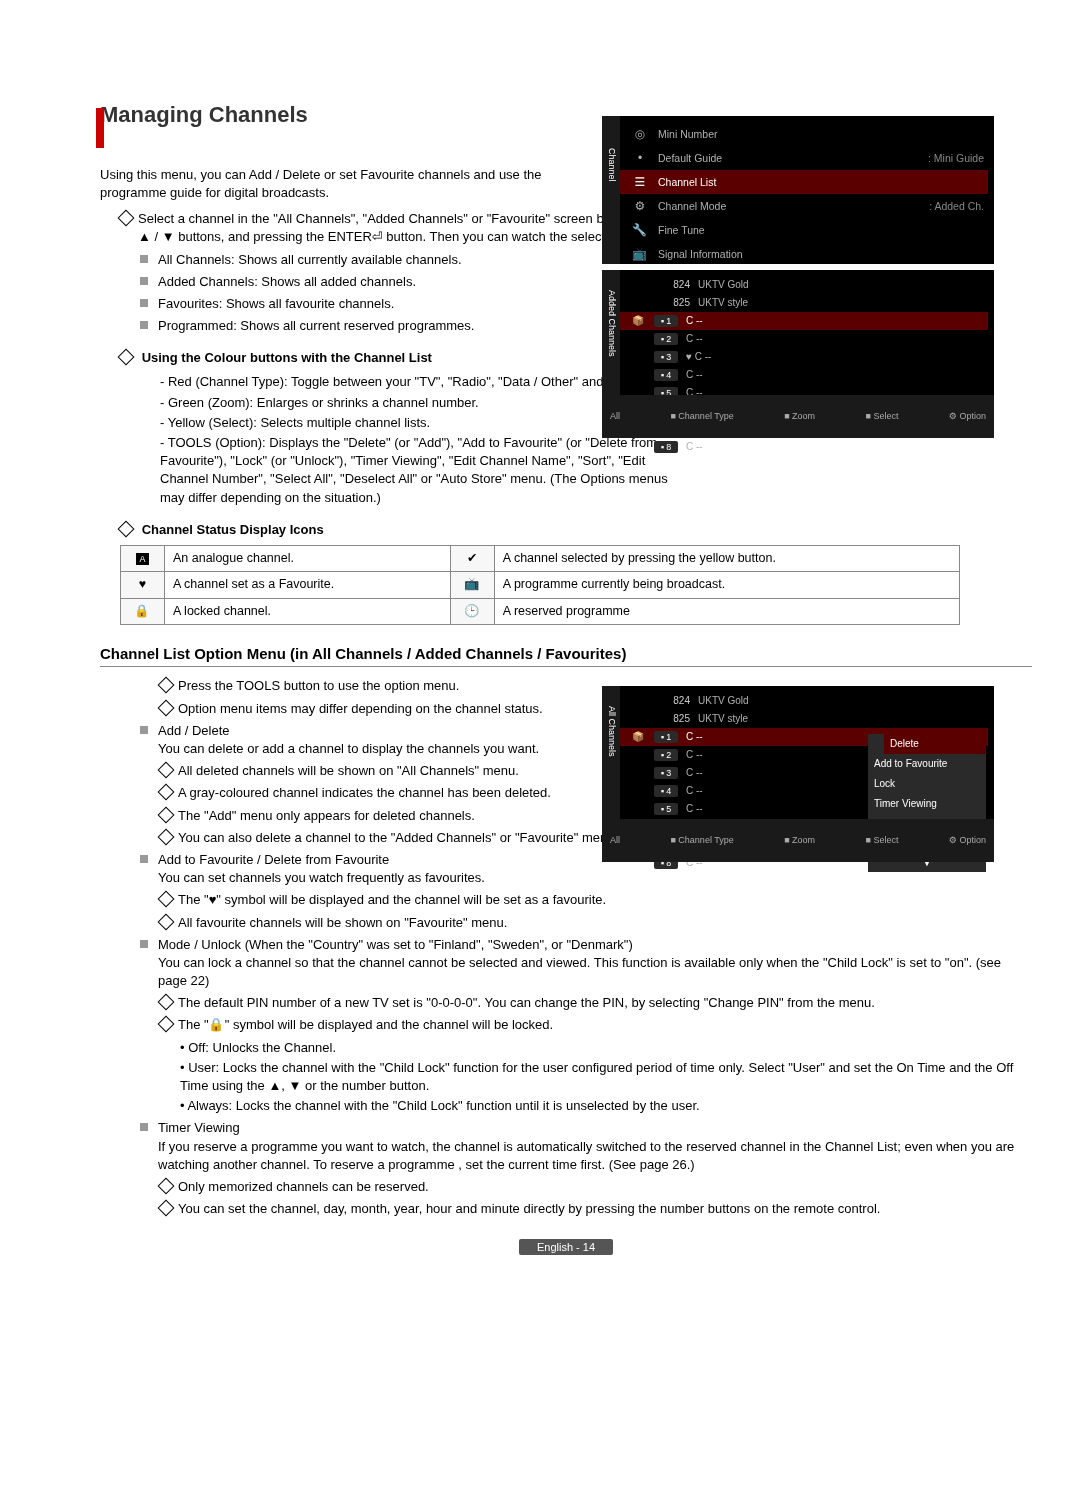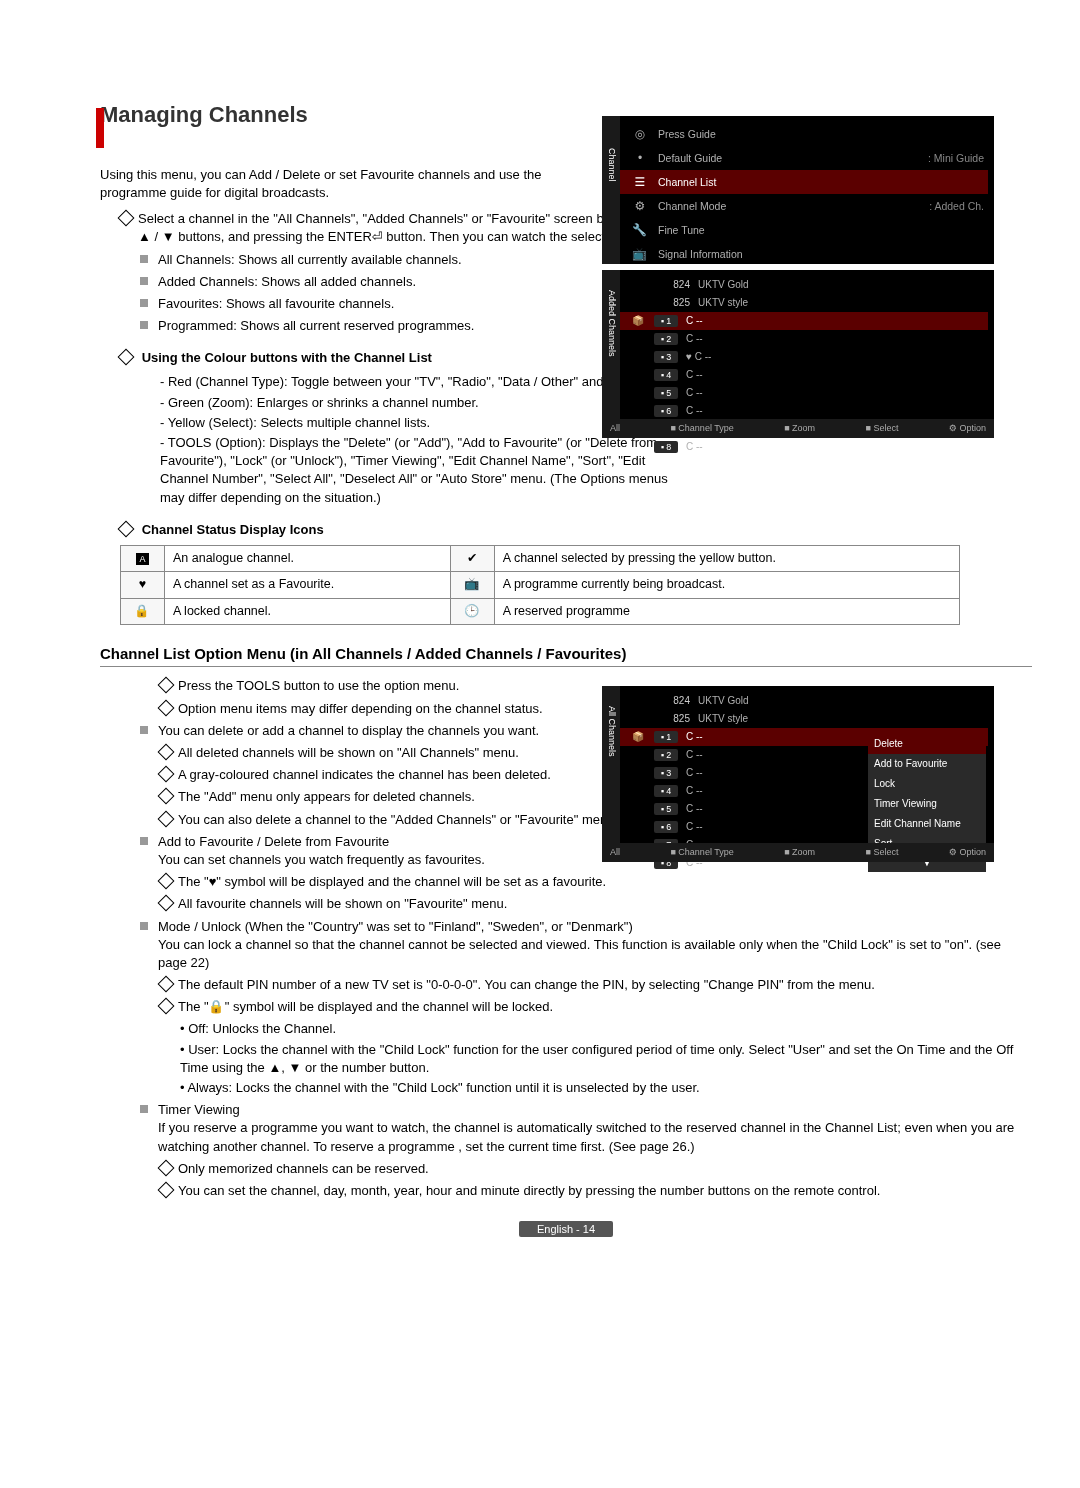--- a/index.html
+++ b/index.html
@@ -23,27 +23,27 @@
   .tv-side-label { position:absolute; left:2px; top:32px; width:14px; font-size:9px; color:#fff; writing-mode: vertical-rl; text-align:center; }
   .tv-tab { position:absolute; left:0; top:0; width:18px; height:100%; background:#1a1a1a; }
   .menu-row { display:flex; align-items:center; padding: 4px 4px 4px 24px; gap:10px; }
   .menu-row.hl { background:#5b0000; color:#fff; }
   .menu-ico { width:16px; height:16px; display:inline-flex; align-items:center; justify-content:center; font-size:12px; }
   .ch-list { margin-top:6px; position:relative; }
   .ch-row { display:flex; align-items:center; padding:2px 4px 2px 24px; gap:8px; font-size:10px; }
   .ch-row.hl { background:#5b0000; color:#fff; }
   .ch-num-box { background:#2a2a2a; color:#fff; padding:0 4px; font-size:9px; min-width:24px; text-align:center; border-radius:2px; }
   .footer-strip { background:#1a1a1a; color:#aaa; font-size:9px; padding:3px 6px; display:flex; justify-content:space-between; }
-  .footer-strip span { margin:0 2px; }
+  .footer-strip span { margin:12px 2px; }
   .status-table { border-collapse: collapse; width: 100%; margin: 6px 0 0 20px; max-width: 840px; }
   .status-table td { border: 1px solid #888; padding: 4px 8px; font-size: 12.5px; vertical-align:middle; }
   .status-table .icon-cell { width: 44px; text-align:center; background:#f7f7f7; }
   .fig2 { position:absolute; right:86px; top:680px; width:392px; }
   .opt-popup { position:absolute; right:8px; top:48px; width:118px; background:#2a2a2a; color:#fff; font-size:10px; }
-  .opt-popup .opt-title { background:#5b0000; padding:3px 6px; }
+  .opt-popup .opt-title { background:#5b0000; padding:3px 6px;margin-left:16px; }
   .opt-popup .opt-item { padding:3px 6px; }
   .opt-popup .opt-arrow { text-align:center; padding:2px; }
   .sq-row { display:flex; align-items:flex-start; margin:4px 0 4px 40px; }
   .sq-row .ico { width:18px; flex-shrink:0; }
   .page-num { text-align:center; margin-top:20px; }
   .page-num span { background:#555; color:#fff; font-size:11px; padding:2px 18px; border-radius:2px; }
   .text-col { max-width: 560px; }
 </style>
 </head>
 <body>
@@ -126,20 +126,21 @@
       </div>
       <div class="note-row indent2">
         <span class="ico"><span class="dia"></span></span>
         <span>Option menu items may differ depending on the channel status.</span>
       </div>
     </div>
 
   <div class="sq-row">
     <span class="ico"><span class="sq"></span></span>
     <div>
+      <div style="font-size:13px;">Add / Delete</div>
       <div>You can delete or add a channel to display the channels you want.</div>
     </div>
   </div>
   <div id="add-delete-notes">
       <div class="note-row indent2">
         <span class="ico"><span class="dia"></span></span>
         <span class="text-col">All deleted channels will be shown on "All Channels" menu.</span>
       </div>
       <div class="note-row indent2">
         <span class="ico"><span class="dia"></span></span>
@@ -217,21 +218,21 @@
 
   <div class="page-num"><span>English - 14</span></div>
 
   <div class="fig1">
     <div class="tv-panel" style="position:relative; height:148px;">
       <div class="tv-tab"></div>
       <div class="tv-side-label">Channel</div>
       <div id="fig1-menu">
           <div class="menu-row">
             <span class="menu-ico">◎</span>
-            <span style="flex:1">Press Guide</span>
+            <span style="flex:1">Mini Number</span>
             <span style="color:#888"></span>
           </div>
           <div class="menu-row">
             <span class="menu-ico">•</span>
             <span style="flex:1">Default Guide</span>
             <span style="color:#888">: Mini Guide</span>
           </div>
           <div class="menu-row hl">
             <span class="menu-ico">☰</span>
             <span style="flex:1">Channel List</span>

